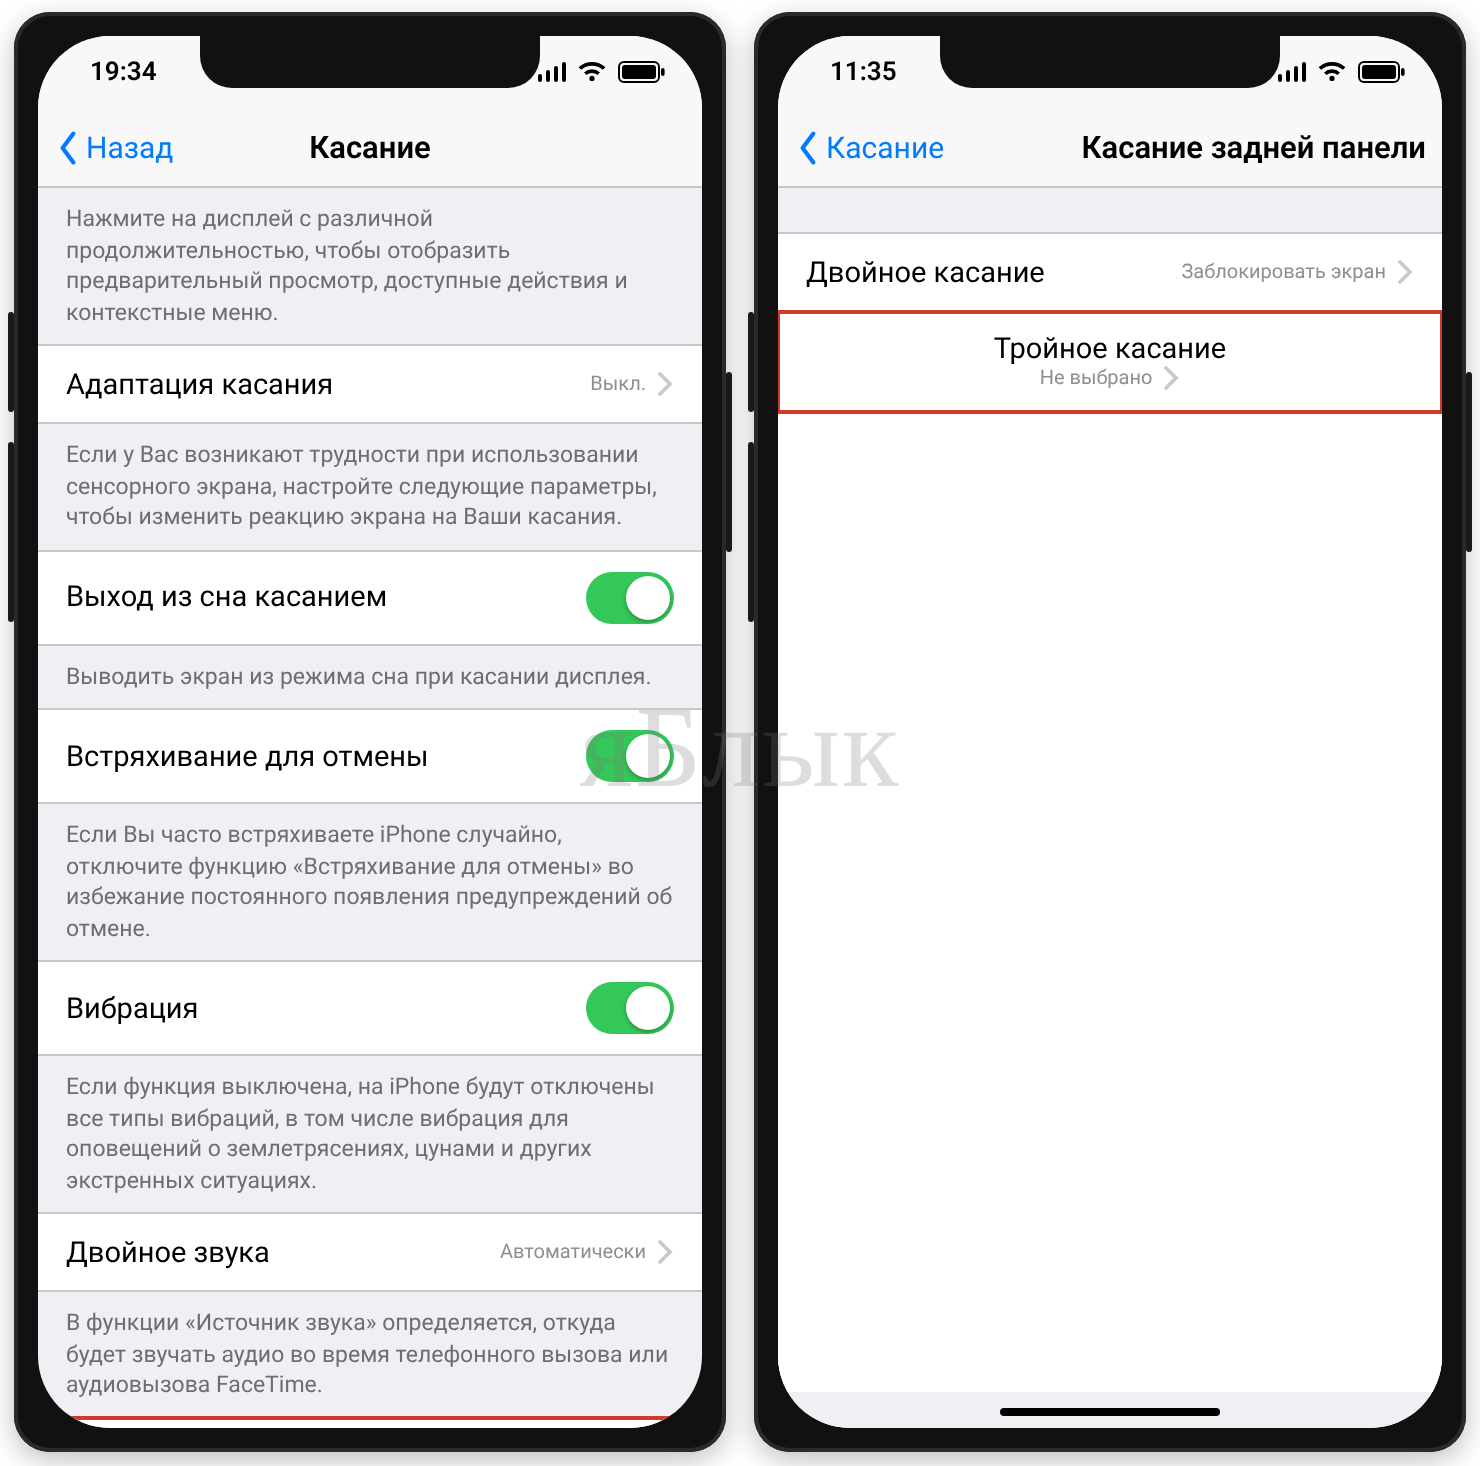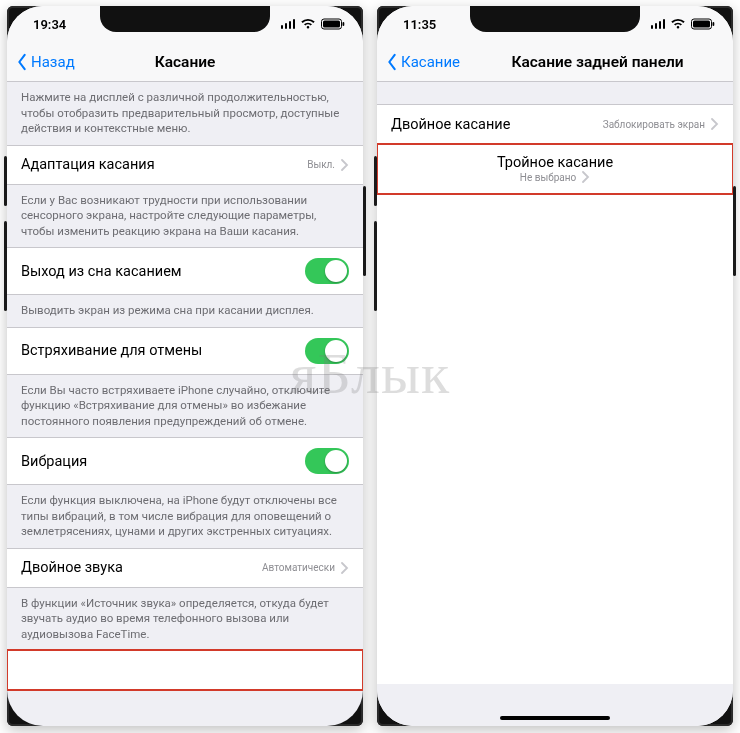--- a/index.html
+++ b/index.html
@@ -6,21 +6,21 @@
   body {
     font-family: -apple-system, "Segoe UI", Roboto, Helvetica, Arial, sans-serif;
     background: #fff;
     width: 740px;
     height: 733px;
     position: relative;
   }
   .phones { display: flex; gap: 14px; justify-content: center; padding: 6px 4px; }
   .phone {
     width: 356px; height: 720px;
-    background: #111; border-radius: 6px; padding: 0;
+    background: #111; border-radius: 18px; padding: 12px;
     box-shadow: inset 0 0 0 2px #2a2a2a, 0 4px 14px rgba(0,0,0,.25);
     position: relative;
   }
   .phone::before, .phone::after {
     content:""; position:absolute; background:#1a1a1a; border-radius:3px;
   }
   .phone::before { left:-3px; top:150px; width:3px; height:50px; }
   .phone::after  { left:-3px; top:215px; width:3px; height:90px; }
   .rbtn  { position:absolute; right:-3px; top:180px; width:3px; height:90px; background:#1a1a1a; border-radius:3px; }
   .screen {
@@ -42,21 +42,21 @@
   .signal span:nth-child(1){height:4px} .signal span:nth-child(2){height:6px}
   .signal span:nth-child(3){height:8px} .signal span:nth-child(4){height:10px}
   .wifi svg, .batt svg { display:block; }
   .navbar {
     background:#f8f8f9; border-bottom:1px solid #c8c7cc;
     height:40px; display:flex; align-items:center; position:relative; padding:0 8px;
   }
   .back { color:#007aff; display:flex; align-items:center; font-size:15px; gap:2px; }
   .back svg { width:14px; height:18px; }
   .navtitle { position:absolute; left:50%; transform:translateX(-50%); font-size:15.5px; font-weight:600; color:#000;}
-  .navtitle.long { left:auto; right:12px; position:static; margin-left:10px; transform:none; flex:1; text-align:center;}
+  .navtitle.long { left:auto; right:12px; position:static; margin-left:10px; transform:none; flex:1; text-align:right;}
   .nbwrap { display:flex; align-items:center; width:100%; }
   .content { width:100%; }
   .caption {
     font-size:11.5px; color:#6d6d72; line-height:1.35;
     padding:8px 14px;
   }
   .cell {
     background:#fff; border-top:1px solid #c8c7cc; border-bottom:1px solid #c8c7cc;
     min-height:40px; display:flex; align-items:center; justify-content:space-between;
     padding:10px 14px; font-size:14.5px; color:#000;

